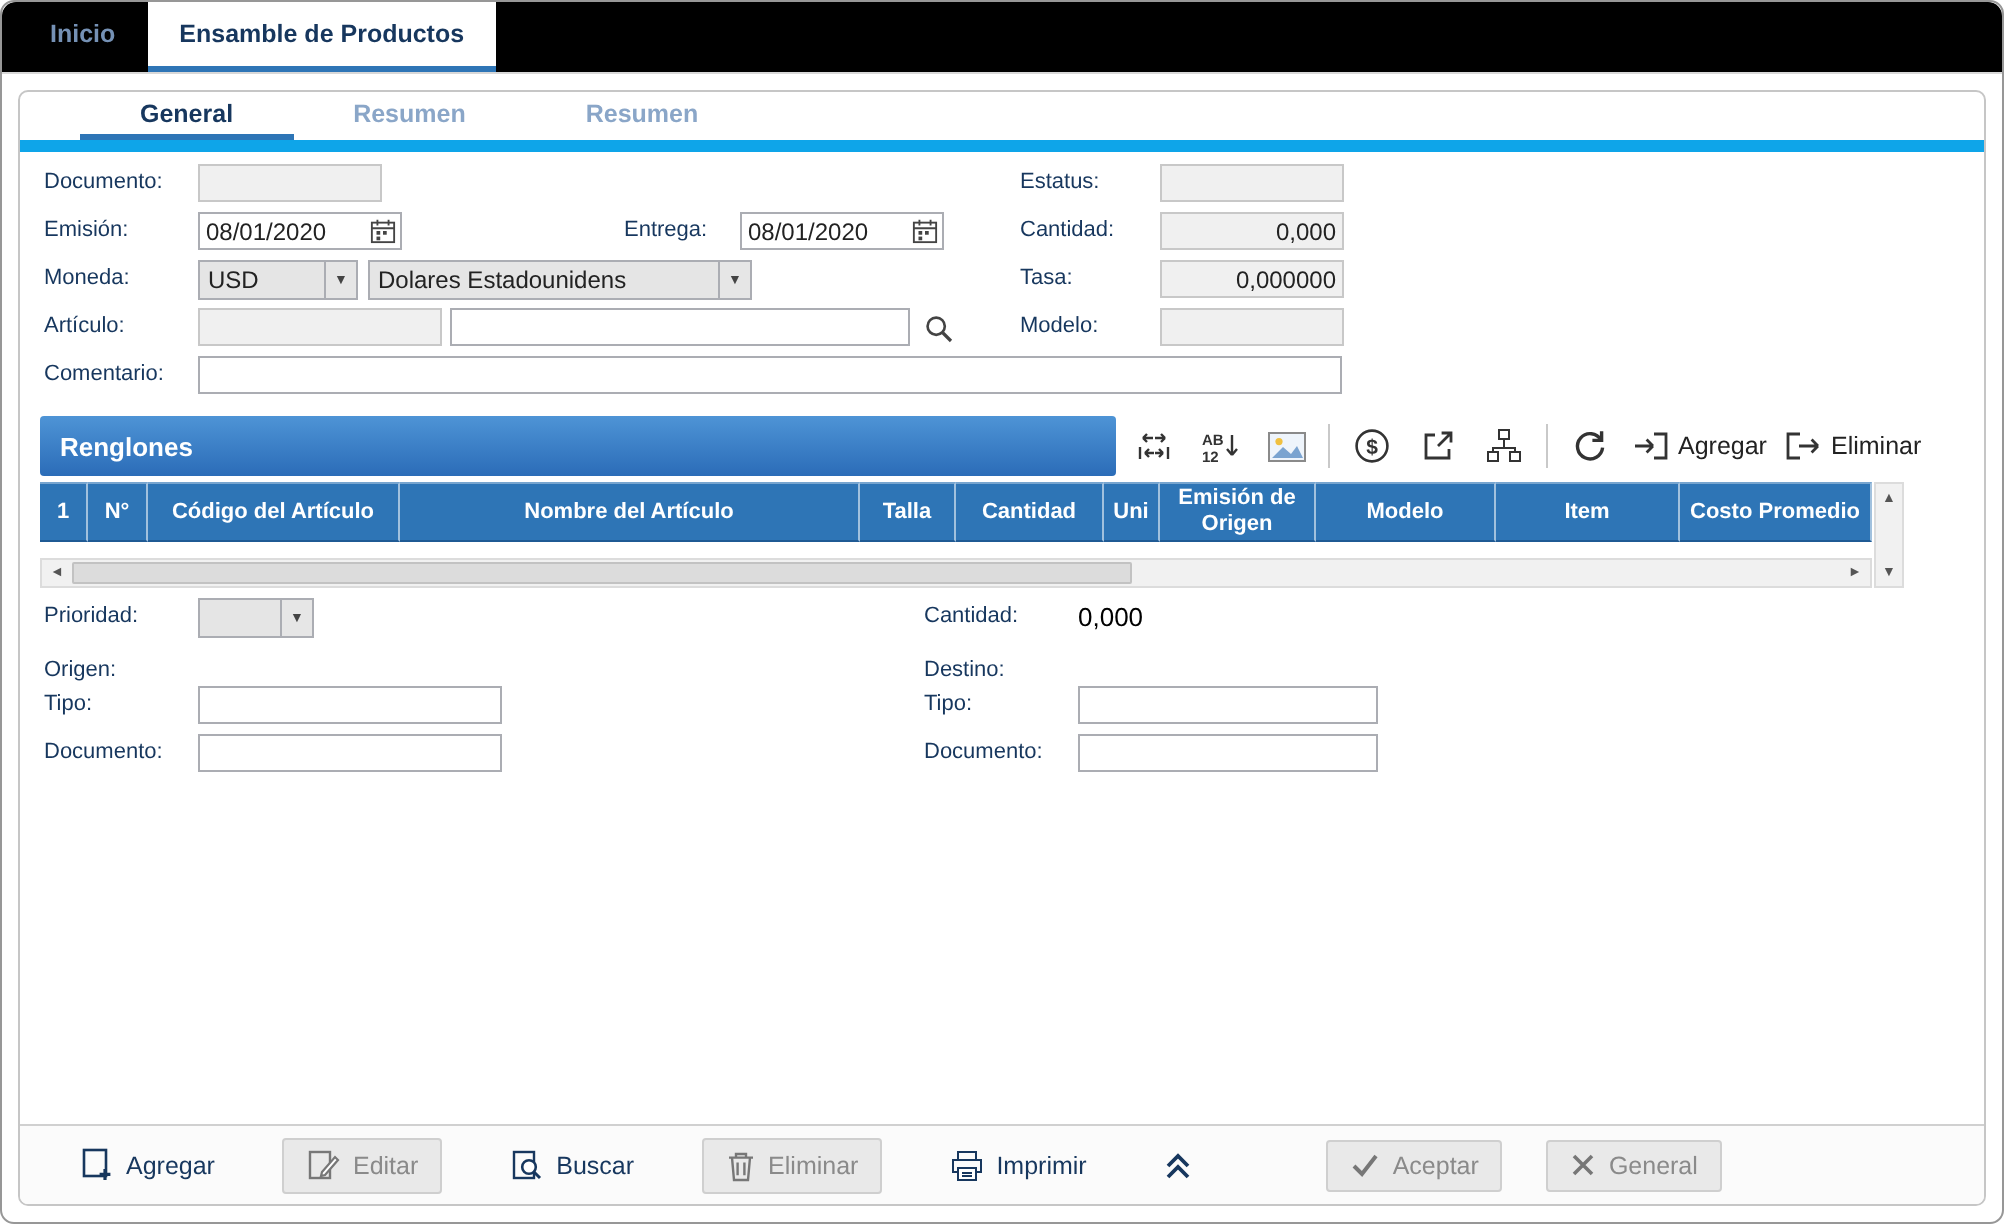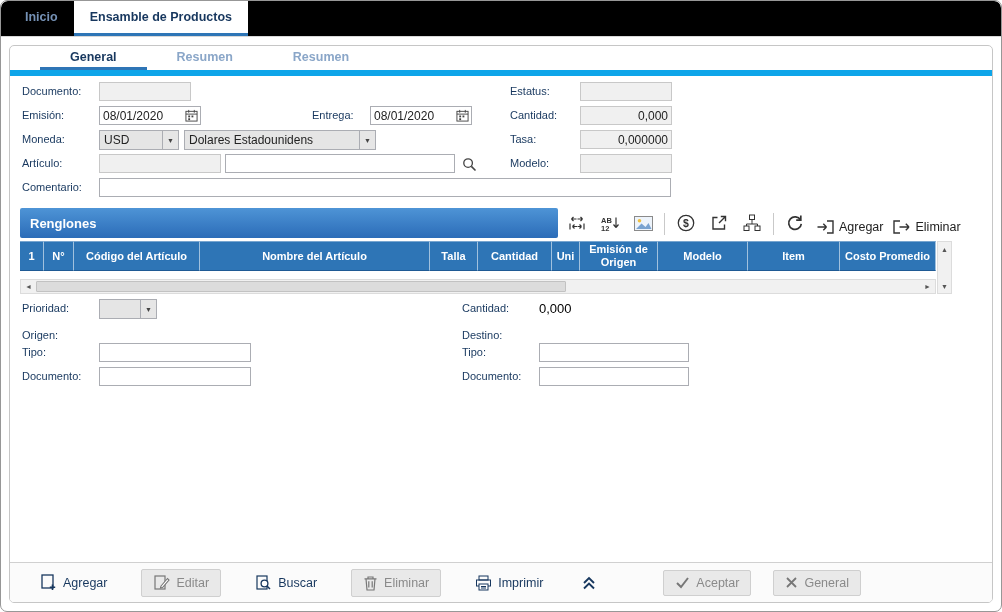--- a/index.html
+++ b/index.html
@@ -104,21 +104,21 @@
   
   .reng-row { display: flex; align-items: center; margin: 6px 10px 3px 10px; flex: none; }
   .reng-bar {
     width: 538px; height: 30px;
     background: linear-gradient(#4e94d6, #2b6cb8);
     border-radius: 2px;
     color: #fff; font-weight: bold; font-size: 13px;
     display: flex; align-items: center;
     padding-left: 10px;
   }
-  .rtools { display: flex; align-items: flex-end; gap: 9px; margin-left: 7px; }
+  .rtools { display: flex; align-items: center; gap: 9px; margin-left: 7px; }
   .ribtn { width: 24px; height: 24px; display: flex; align-items: center; justify-content: center; cursor: pointer; }
   .rsep { width: 1px; height: 22px; background: #c9c9c9; }
   .ribtn-label { display: flex; align-items: center; gap: 4px; cursor: pointer; color: #222; font-size: 12.5px; white-space: nowrap; }
   
   .grid-wrap { display: flex; margin: 0 10px; flex: none; }
   .grid-main { width: 916px; }
   .grid-header { display: flex; height: 30px; }
   .gh {
     background: #2E75B6; color: #fff;
     font-weight: bold; font-size: 11px; line-height: 1.15;

